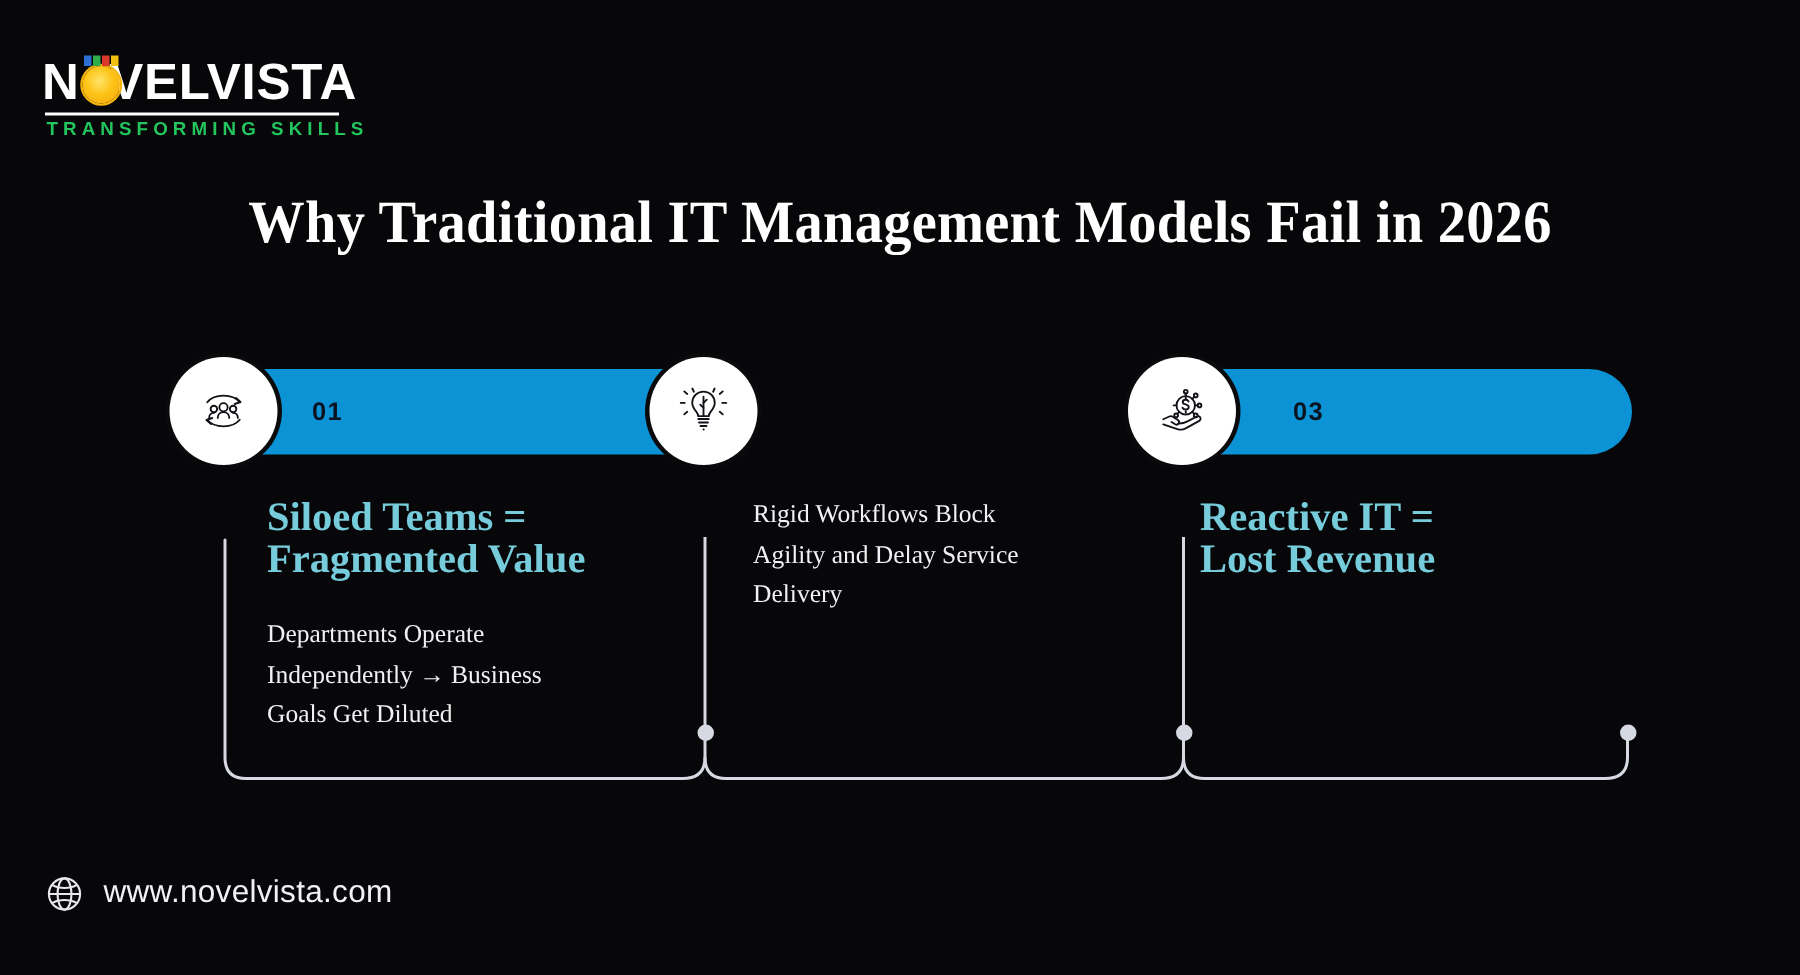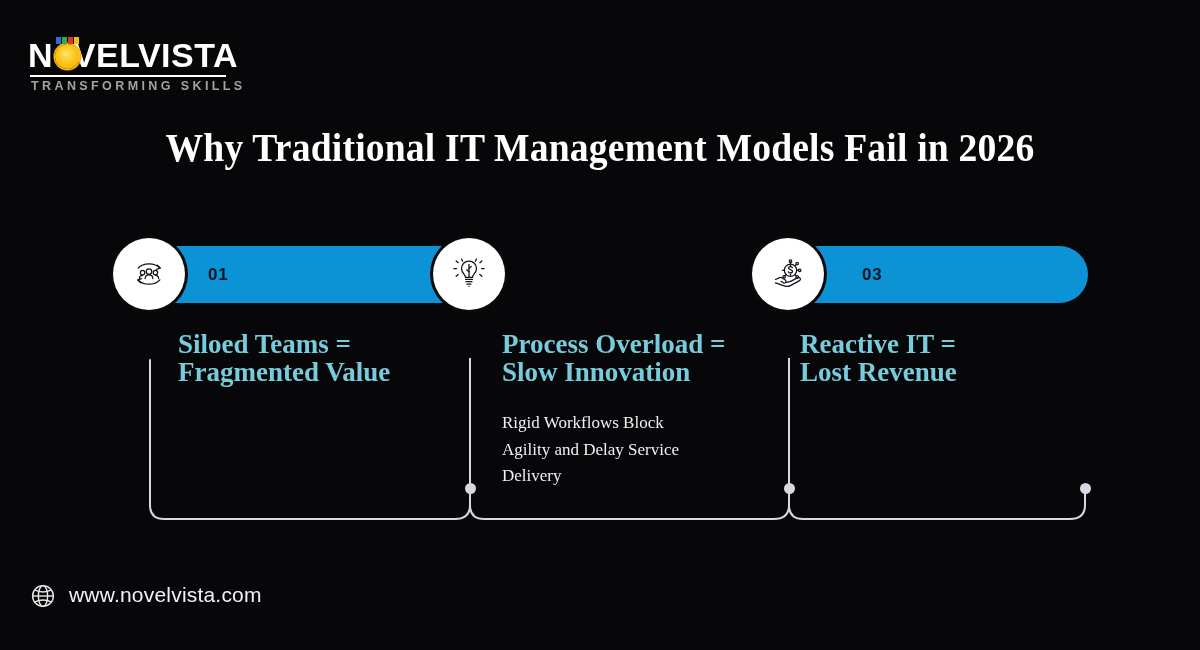--- a/index.html
+++ b/index.html
@@ -37,21 +37,21 @@
       #f3ae0d 50% 58%, transparent 58% 62.5%,
       #f3ae0d 62.5% 70.5%, transparent 70.5% 75%,
       #f3ae0d 75% 83%, transparent 83% 87.5%,
       #f3ae0d 87.5% 95.5%, transparent 95.5% 100%);
     z-index:-1;
   }
   #logo .chips { position:absolute; left:3px; top:1px; display:flex; gap:1px; }
   #logo .chips i { display:block; width:5px; height:7px; }
   #logo .rule { width:196px; height:2px; background:#ffffff; margin:1px 0 2px 2px; }
   #logo .tagline {
-    font-size:12.5px; font-weight:bold; letter-spacing:3.4px; color:#a3a3a3;
+    font-size:12.5px; font-weight:bold; letter-spacing:3.4px; color:#22c55e;
     padding-left:3px; white-space:nowrap;
   }
 
   
   #title {
     position:absolute; left:0; top:124px; width:1200px; text-align:center;
     font-family:"Liberation Serif", serif;
     font-weight:bold; font-size:40px; color:#ffffff;
     letter-spacing:0.2px; transform:scaleX(0.94); transform-origin:center;
     white-space:nowrap;
@@ -206,24 +206,25 @@
   <g fill="none" stroke="#d6d8e2" stroke-width="2" stroke-linecap="round">
     <path d="M150 360 L150 505 Q150 519 164 519 L455 519 Q470 519 470 505 L470 489"></path>
     <path d="M470 505 Q470 519 484 519 L774 519 Q789 519 789 505 L789 489"></path>
     <path d="M789 505 Q789 519 803 519 L1070 519 Q1085 519 1085 505 L1085 489"></path>
   </g>
 </svg>
 
 <div class="col" id="col1">
   <h3>Siloed Teams =
 Fragmented Value</h3>
+  <p>Departments Operate
+Independently → Business
+Goals Get Diluted</p>
 </div>
 <div class="col" id="col2">
-  <h3>Process Overload =
-Slow Innovation</h3>
   <p>Rigid Workflows Block
 Agility and Delay Service
 Delivery</p>
 </div>
 <div class="col" id="col3">
   <h3>Reactive IT =
 Lost Revenue</h3>
 </div>
 
 <div id="footer">

